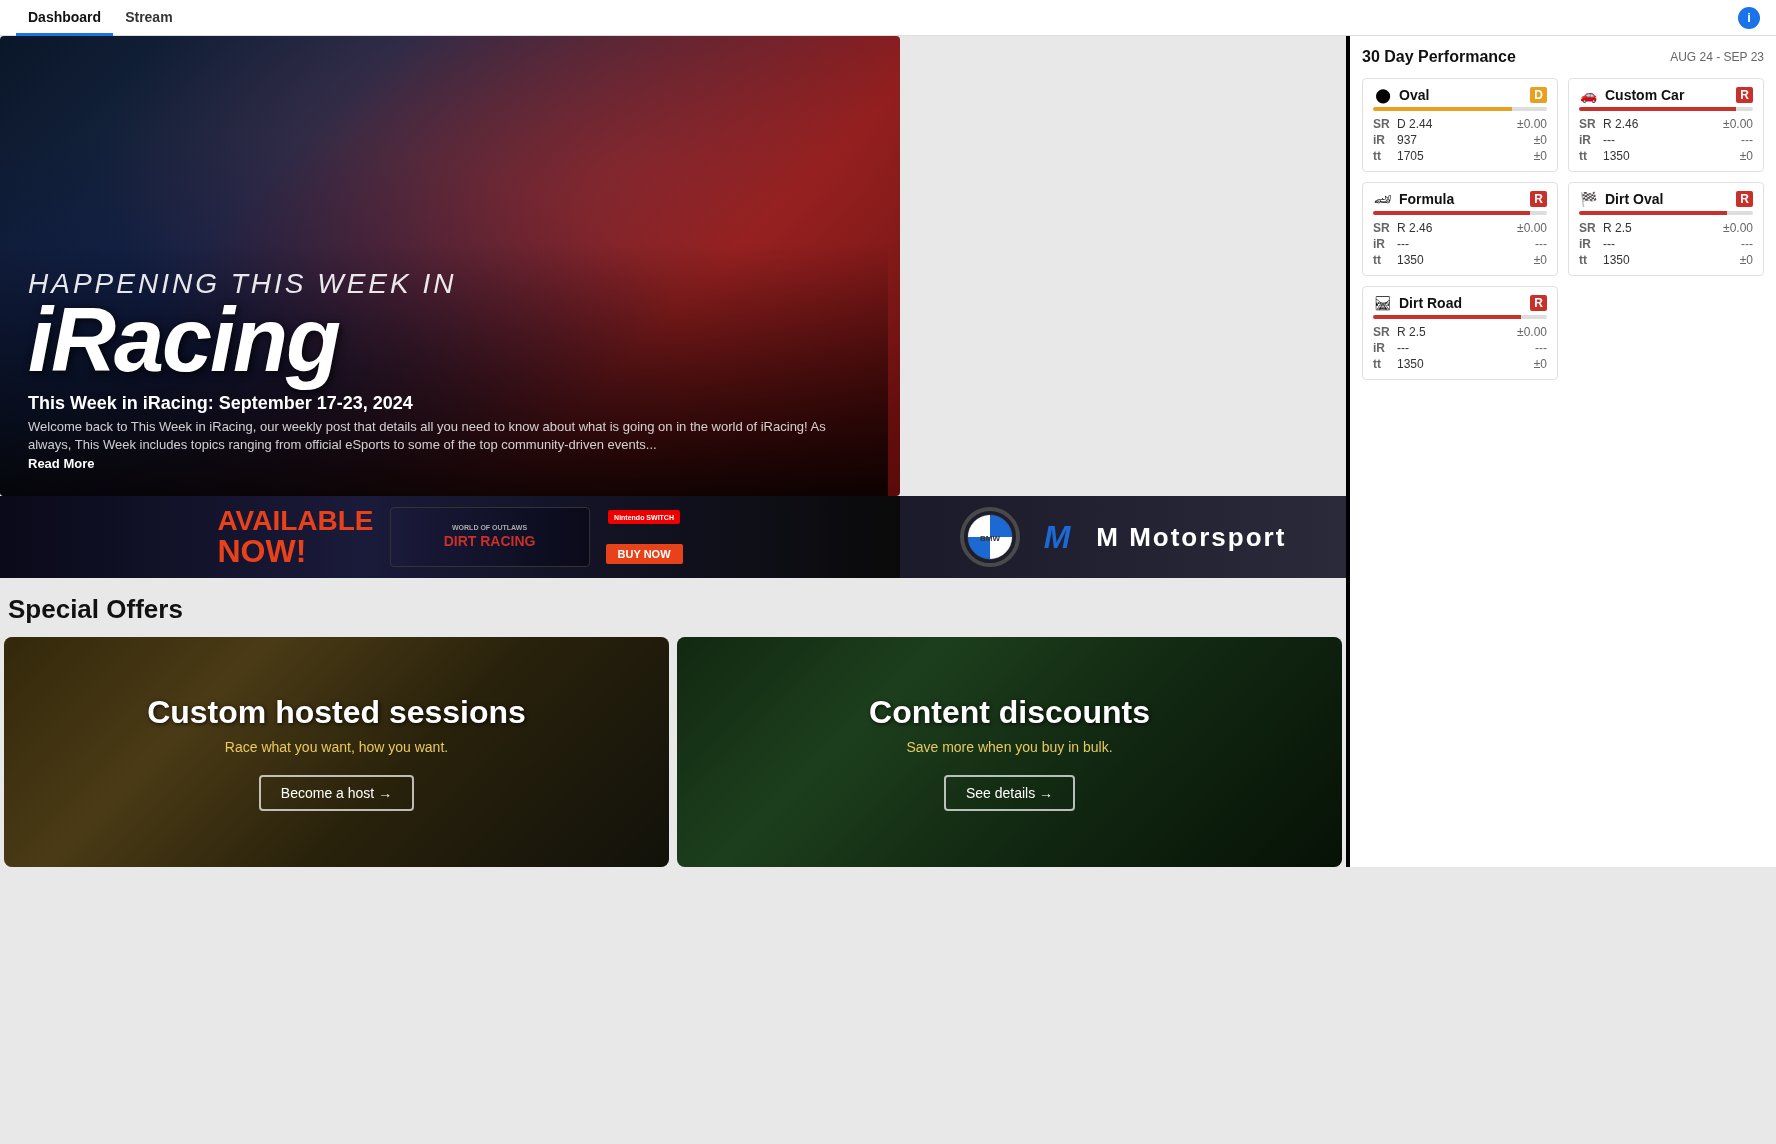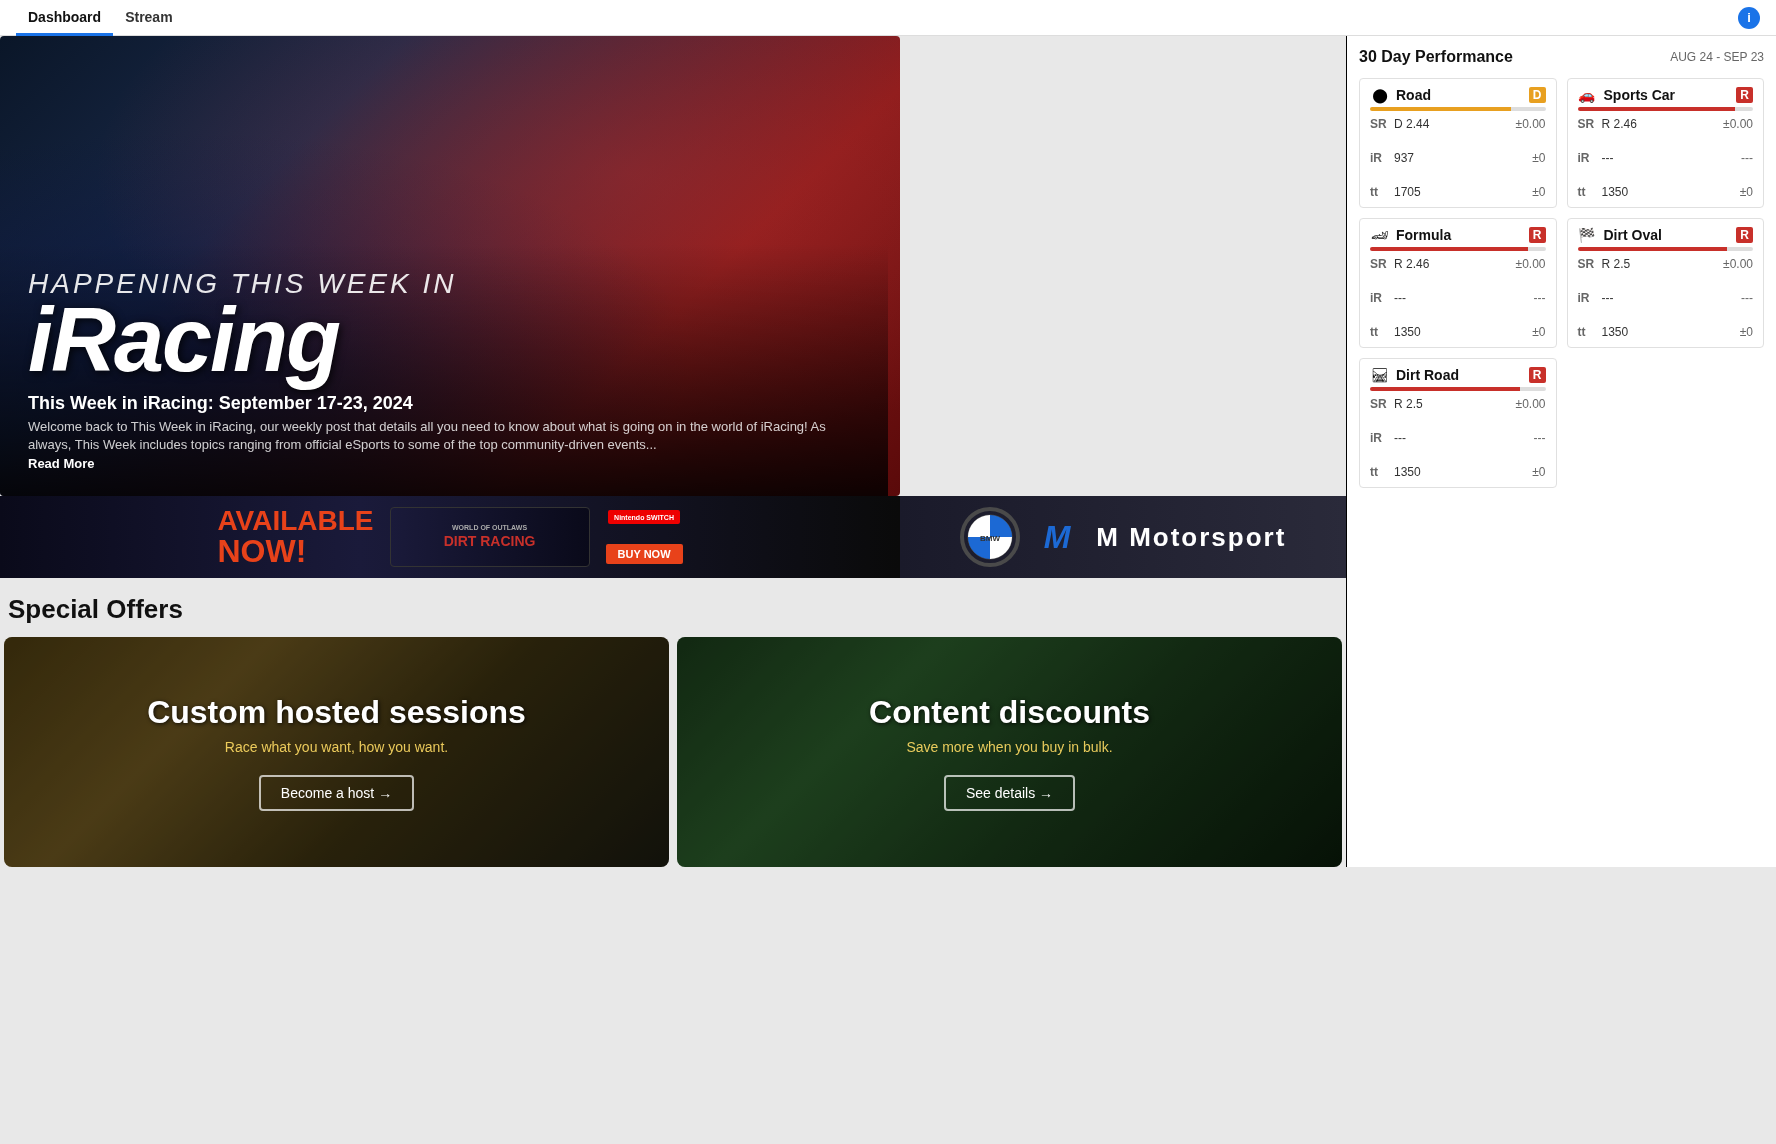--- a/index.html
+++ b/index.html
@@ -235,21 +235,21 @@
       align-items: center;
       gap: 6px;
       margin: 0 auto;
     }
 
     
     .right-panel {
       width: 430px;
       min-width: 430px;
       background: #fff;
-      border-left: 1px solid #000000;
+      border-left: 4px solid #000000;
       padding: 12px;
       overflow-y: auto;
     }
     .perf-header {
       display: flex;
       justify-content: space-between;
       align-items: center;
       margin-bottom: 12px;
     }
     .perf-title {
@@ -306,21 +306,21 @@
     .license-r { background: #c8302a; color: #fff; }
     .perf-progress-bar {
       height: 4px;
       border-radius: 2px;
       margin-bottom: 6px;
     }
     .progress-orange { background: linear-gradient(90deg, #e8a020 0%, #e8a020 80%, #ddd 80%); }
     .perf-stats {
       display: flex;
       flex-direction: column;
-      gap: 20px;
+      gap: 2px;
     }
     .perf-stat-row {
       display: flex;
       justify-content: space-between;
       font-size: 12px;
       color: #333;
     }
     .perf-stat-label {
       color: #666;
       font-weight: bold;
@@ -455,21 +455,21 @@
           <span class="perf-title">30 Day Performance</span>
           <span class="perf-date">AUG 24 - SEP 23</span>
         </div>
 
         <div class="perf-grid">
 
           <div class="perf-card">
             <div class="perf-card-header">
               <div class="perf-card-name-row">
                 <span class="perf-icon">⬤</span>
-                <span class="perf-card-name">Road</span>
+                <span class="perf-card-name">Oval</span>
               </div>
               <span class="perf-license license-d">D</span>
             </div>
             <div class="perf-progress-bar progress-orange" style="background: linear-gradient(90deg, #e8a020 0%, #e8a020 80%, #ddd 80%);"></div>
             <div class="perf-stats">
               <div class="perf-stat-row">
                 <span class="perf-stat-label">SR</span>
                 <span class="perf-stat-value">D 2.44</span>
                 <span class="perf-stat-change">±0.00</span>
               </div>
@@ -483,21 +483,21 @@
                 <span class="perf-stat-value">1705</span>
                 <span class="perf-stat-change">±0</span>
               </div>
             </div>
           </div>
 
           <div class="perf-card">
             <div class="perf-card-header">
               <div class="perf-card-name-row">
                 <span class="perf-icon">🚗</span>
-                <span class="perf-card-name">Sports Car</span>
+                <span class="perf-card-name">Custom Car</span>
               </div>
               <span class="perf-license license-r">R</span>
             </div>
             <div class="perf-progress-bar" style="background: linear-gradient(90deg, #c8302a 0%, #c8302a 90%, #ddd 90%);"></div>
             <div class="perf-stats">
               <div class="perf-stat-row">
                 <span class="perf-stat-label">SR</span>
                 <span class="perf-stat-value">R 2.46</span>
                 <span class="perf-stat-change">±0.00</span>
               </div>

